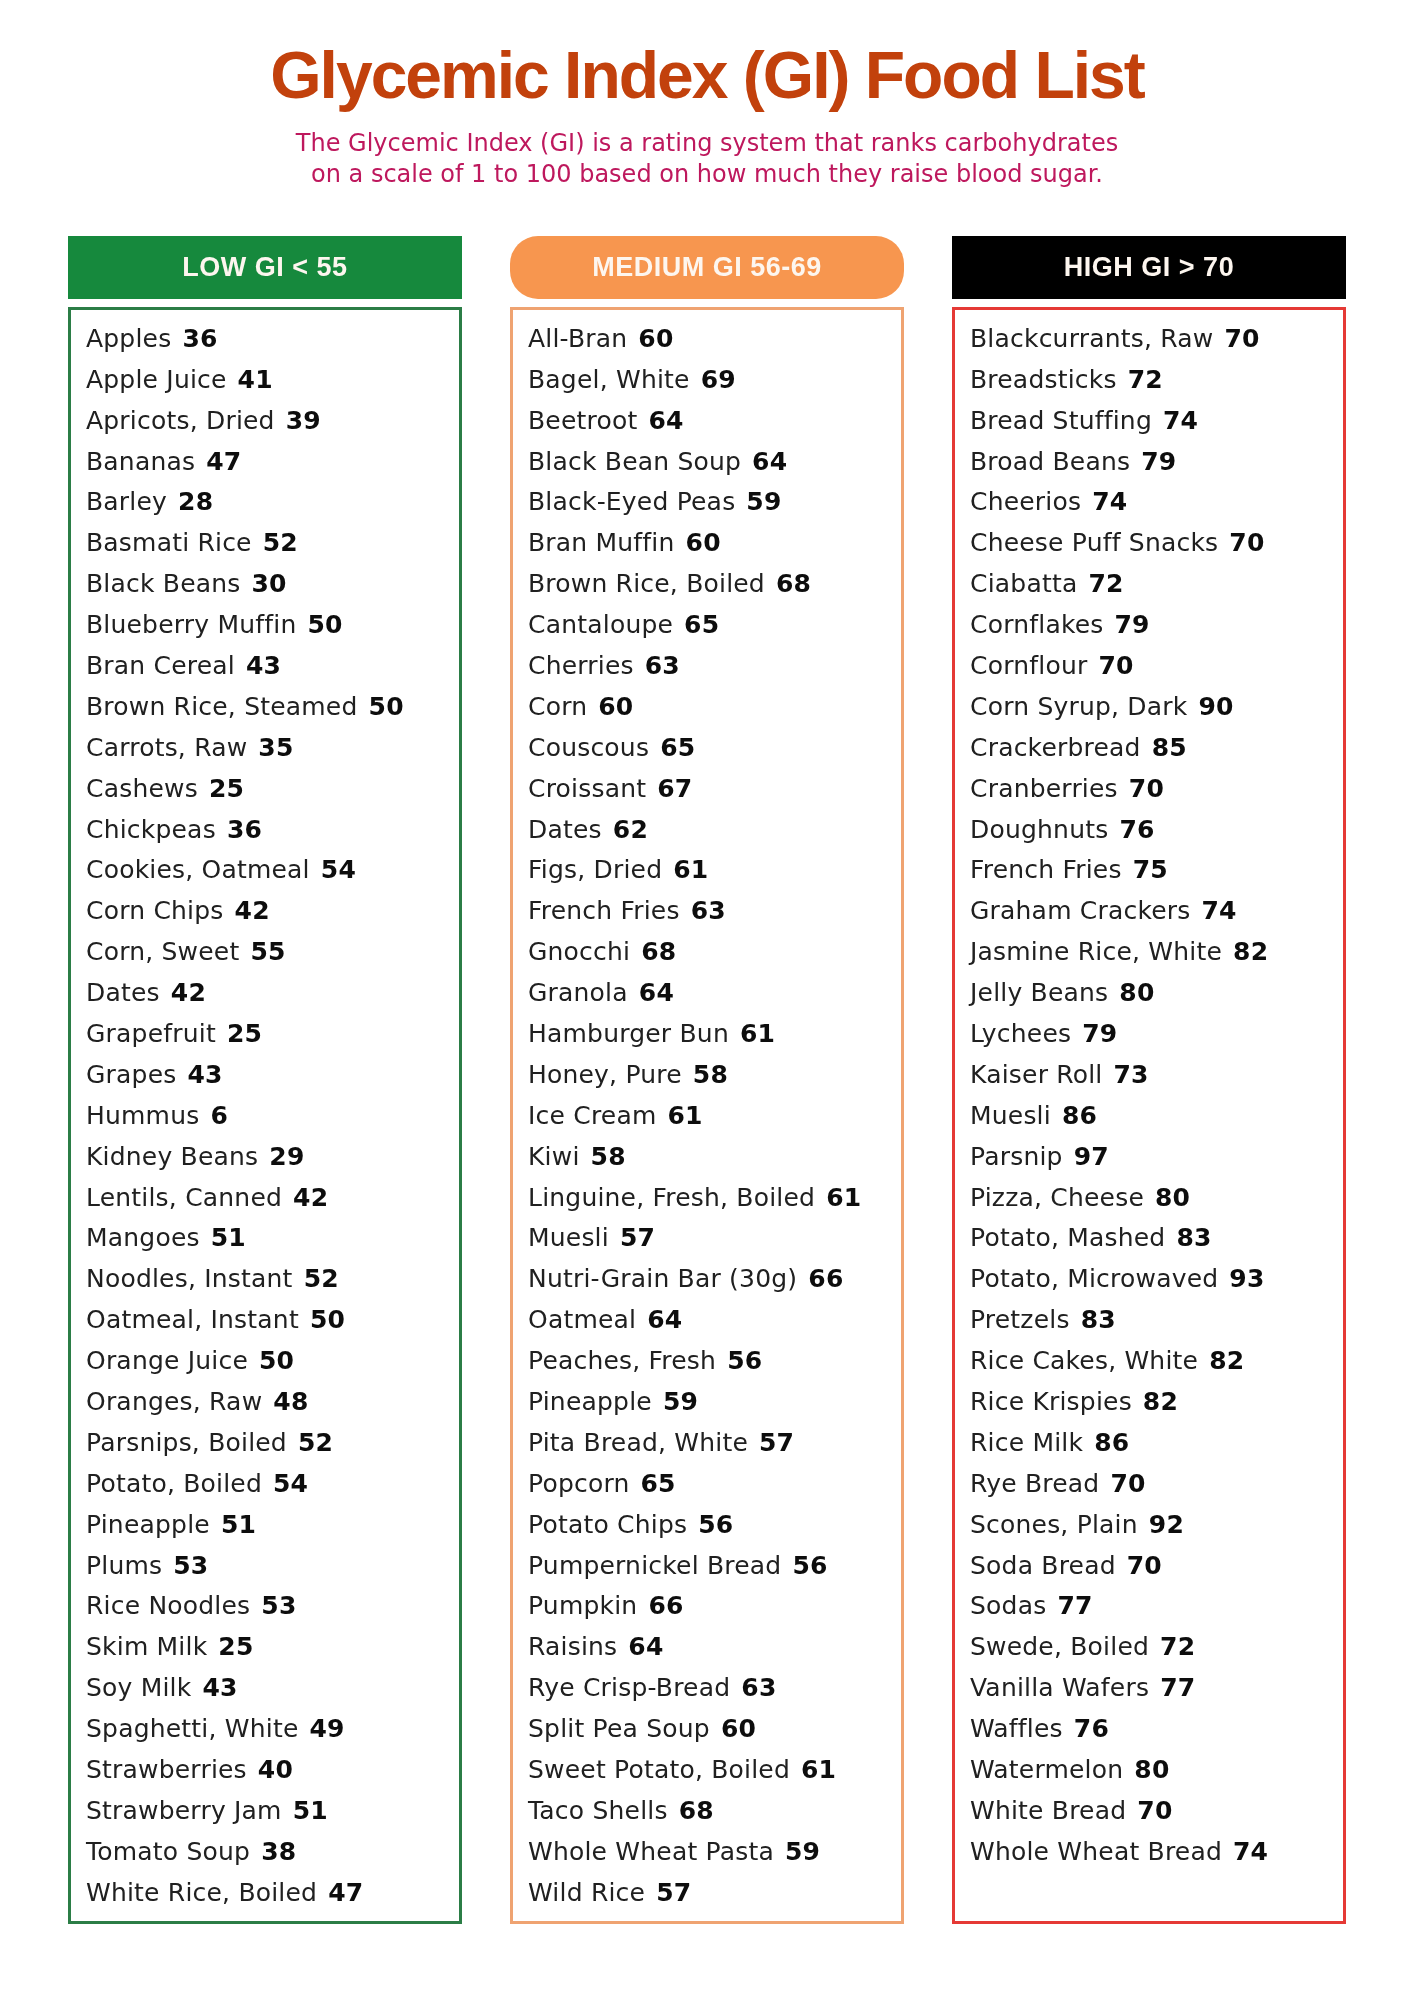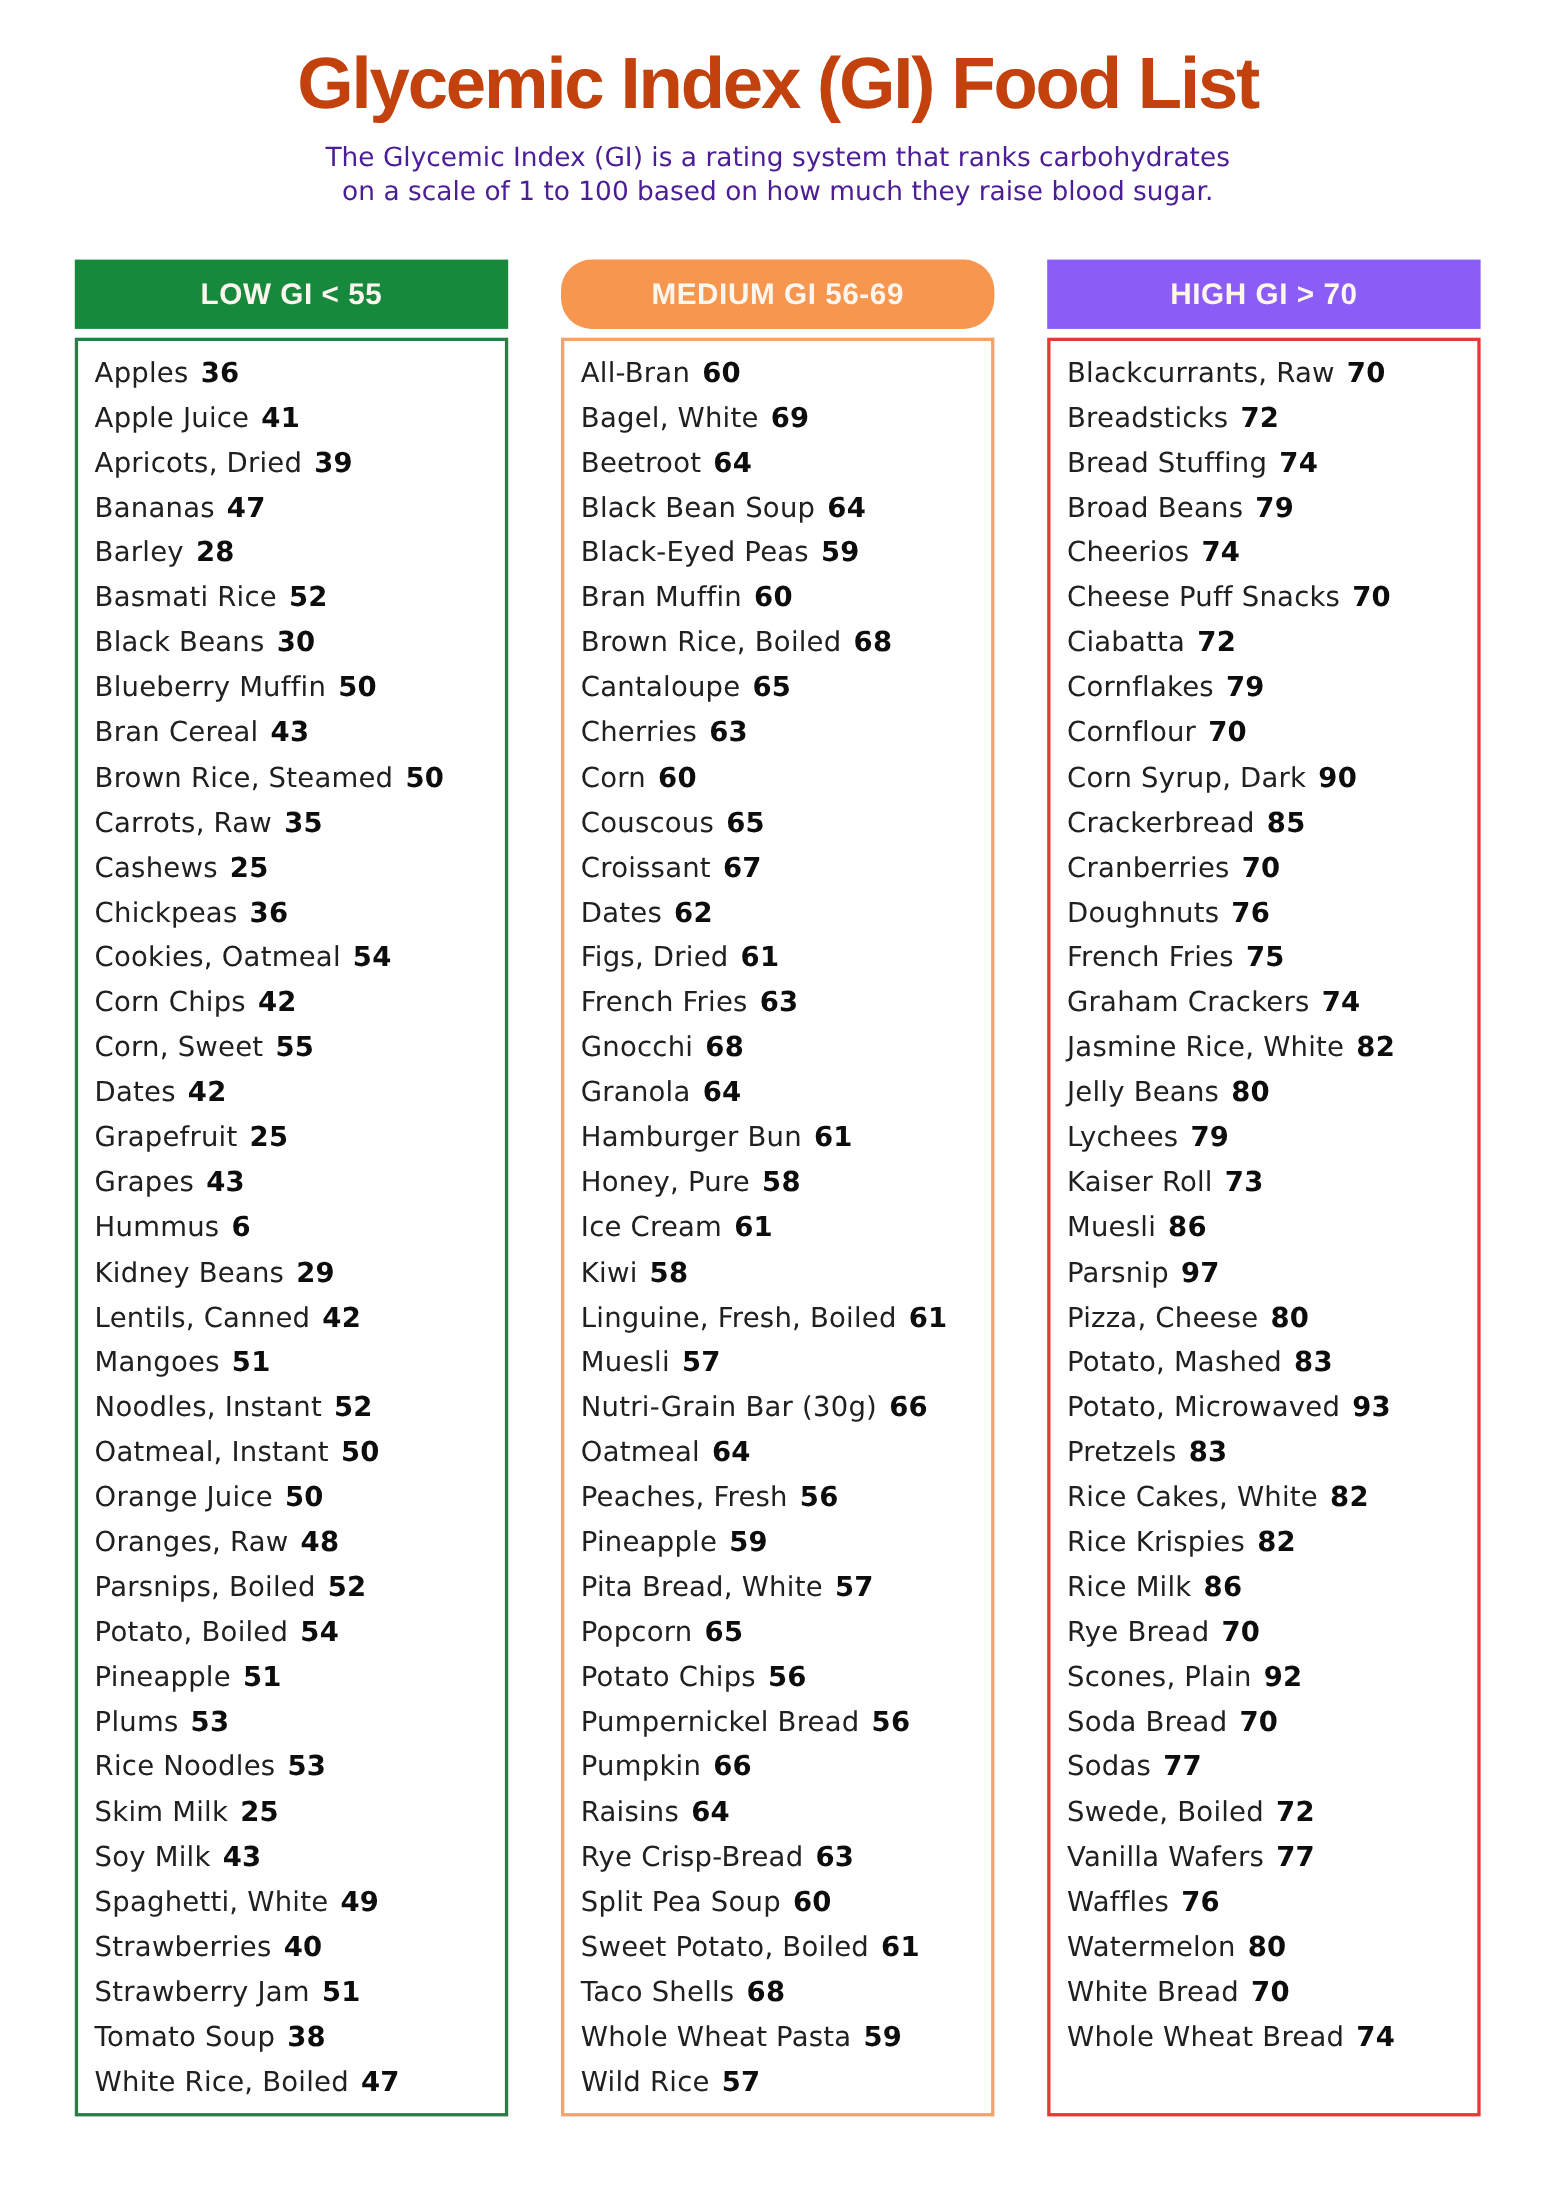--- a/index.html
+++ b/index.html
@@ -9,21 +9,21 @@
     box-sizing:border-box;
   }
   .page-title{
     margin:38px 0 0 0;text-align:center;
     font-family:"Liberation Sans",sans-serif;
     font-size:66px;line-height:1.15;font-weight:800;
     letter-spacing:-2px;color:#c2410c;
   }
   .subtitle{
     margin:14px 0 0 0;text-align:center;
-    font-size:24px;line-height:31px;font-weight:400;color:#4c1d95;
+    font-size:24px;line-height:31px;font-weight:400;color:#be185d;
     letter-spacing:0px;
   }
   .columns{
     display:flex;gap:47px;justify-content:space-between;
     margin:46px 68px 0 68px;
   }
   .col{width:394px;flex:0 0 394px;}
   .col-header{
     height:63px;line-height:63px;text-align:center;
     color:#fdf6ef;font-family:"Liberation Sans",sans-serif;
@@ -366,21 +366,21 @@
             <span class="food-name">Whole Wheat Pasta</span>
             <span class="food-gi">59</span>
           </div>
           <div class="food-item">
             <span class="food-name">Wild Rice</span>
             <span class="food-gi">57</span>
           </div>
         </div>
       </section>
       <section class="col">
-        <div class="col-header" style="background: #8b5cf6;">HIGH GI &gt; 70</div>
+        <div class="col-header" style="background: #000000;">HIGH GI &gt; 70</div>
         <div class="col-box" style="border-color: rgb(229, 57, 53);">
           <div class="food-item">
             <span class="food-name">Blackcurrants, Raw</span>
             <span class="food-gi">70</span>
           </div>
           <div class="food-item">
             <span class="food-name">Breadsticks</span>
             <span class="food-gi">72</span>
           </div>
           <div class="food-item">

